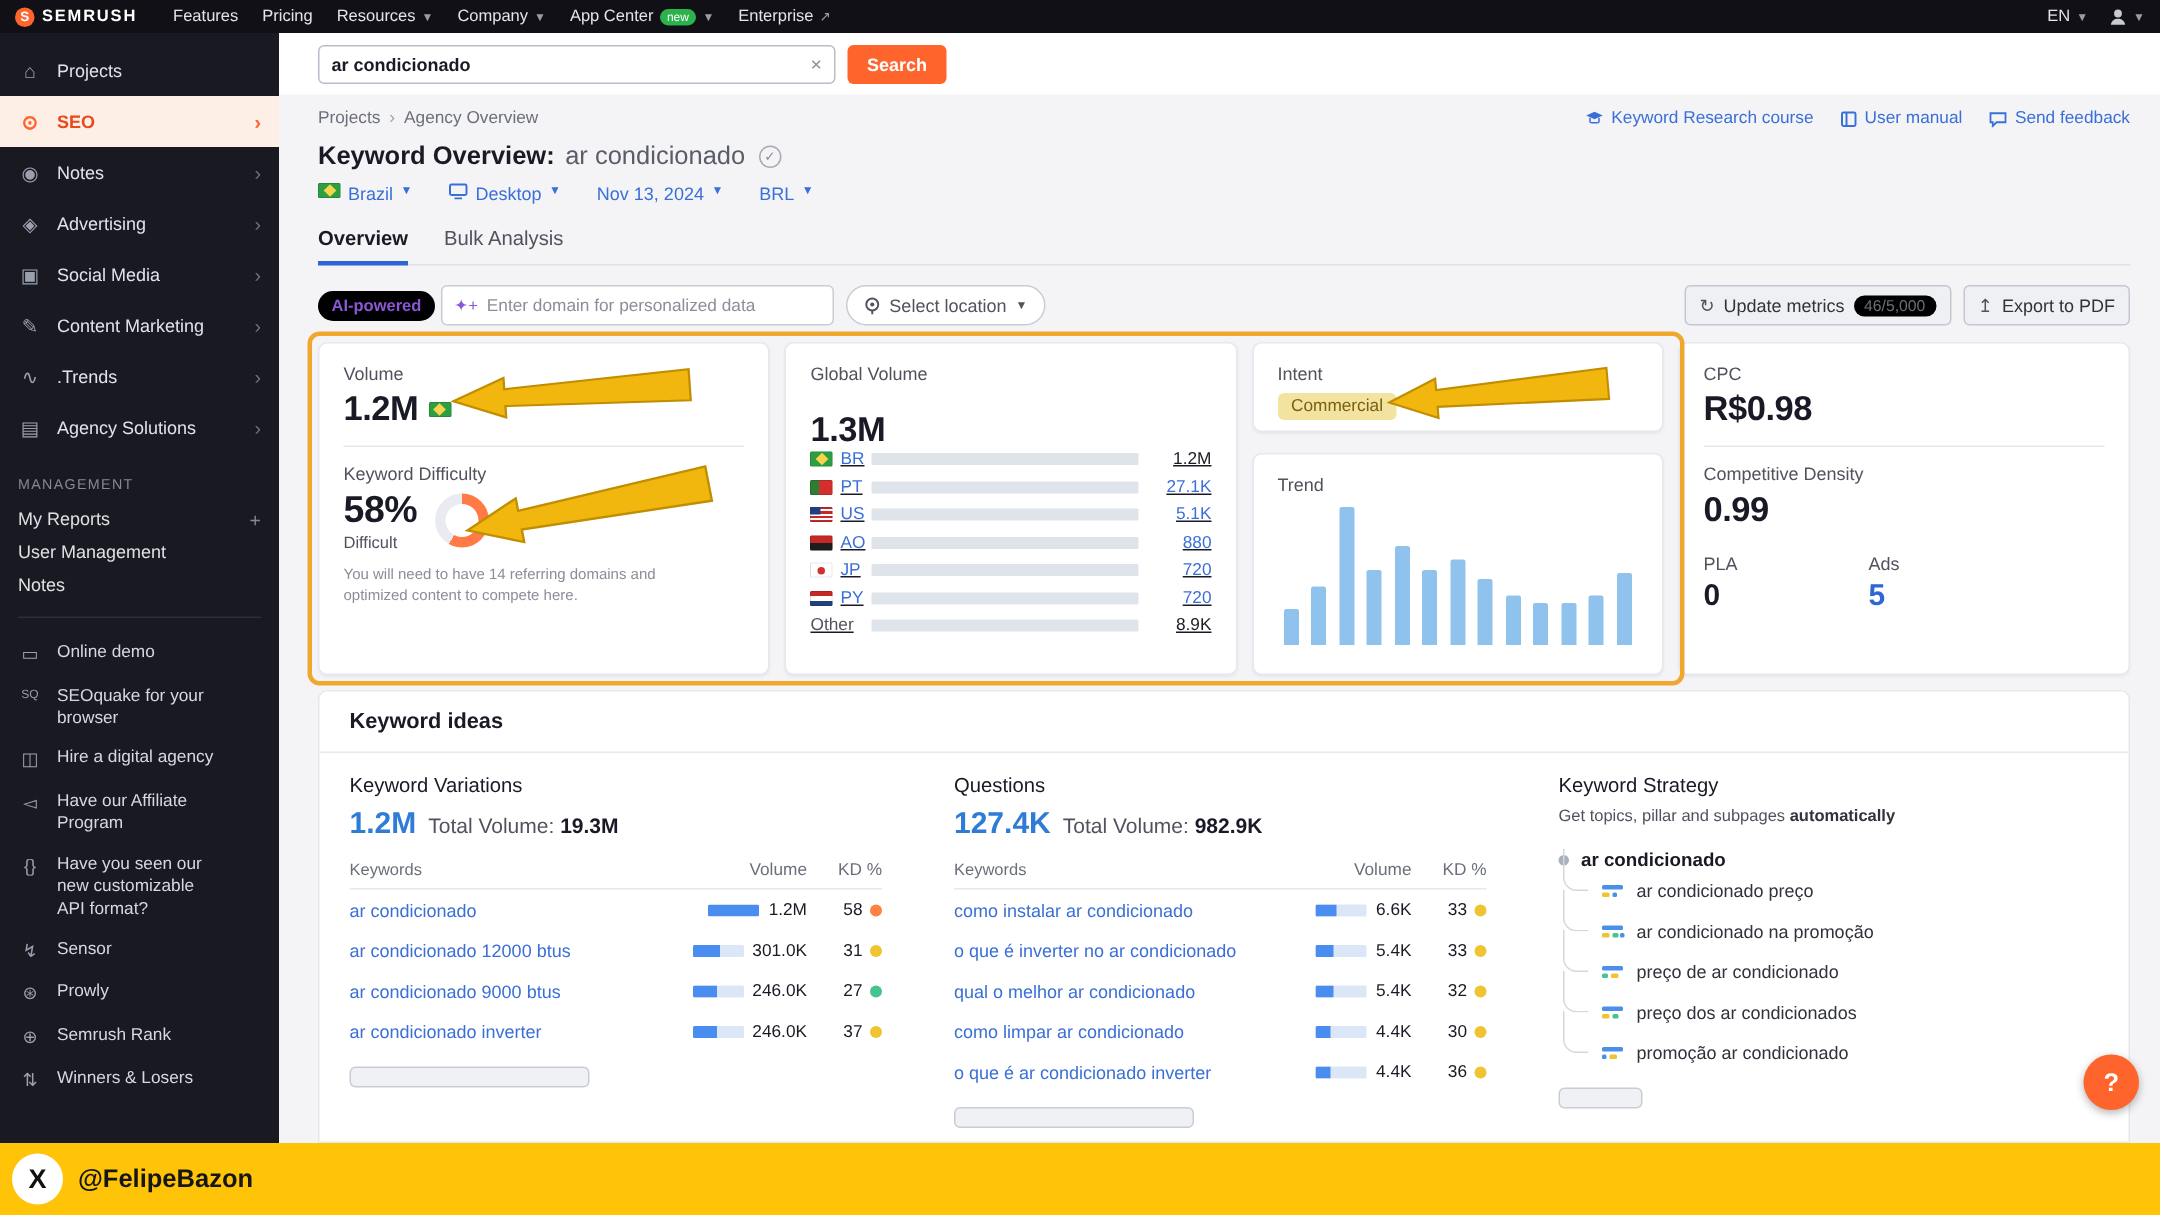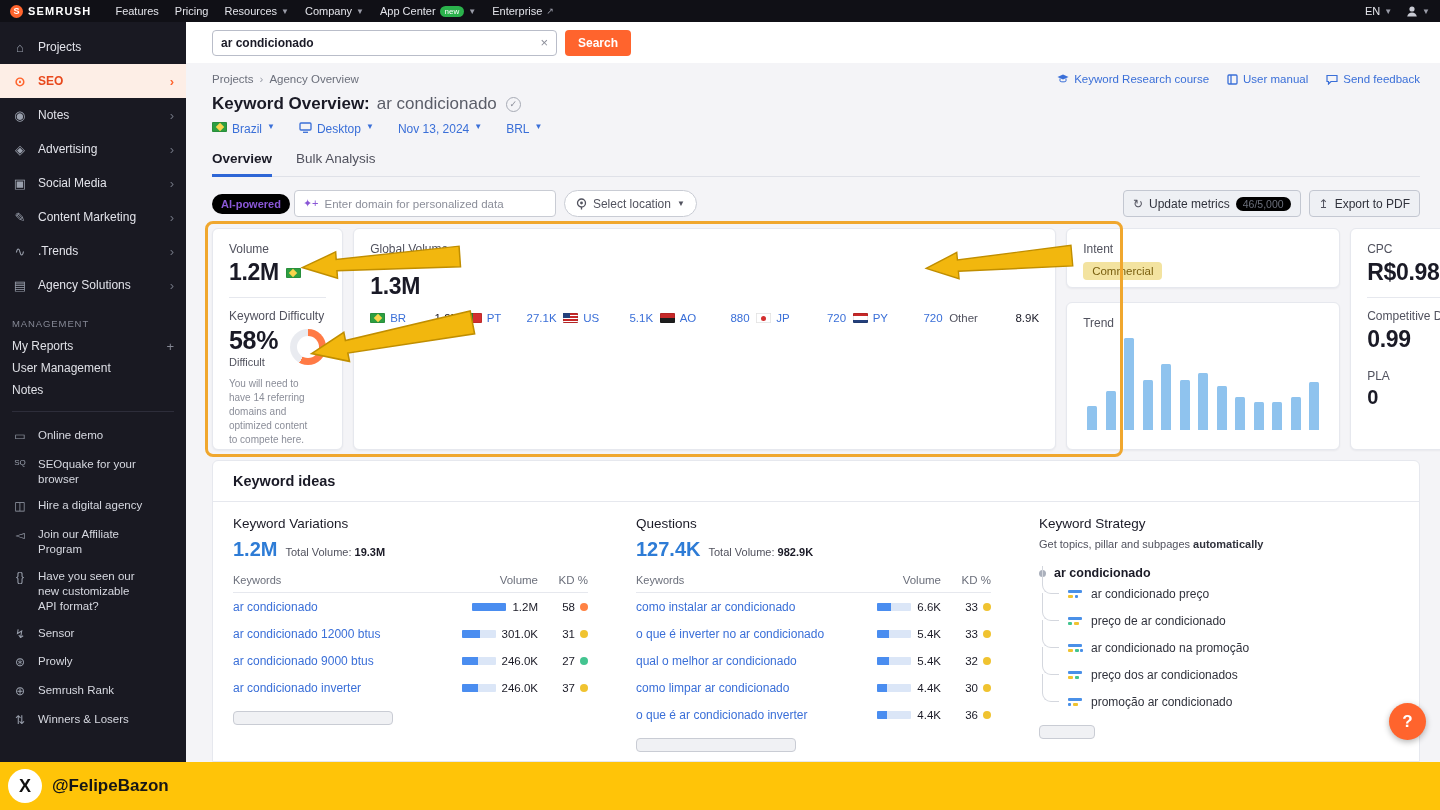--- a/index.html
+++ b/index.html
@@ -91,21 +91,21 @@
   .flag-br { background:#2d9e41; }
   .flag-br::after { content:""; position:absolute; left:4.5px; top:2px; width:6px; height:6px; background:#f8d44c; transform:rotate(45deg); }
   .flag-pt { background:linear-gradient(90deg,#2e7d32 0 38%,#d32f2f 38%); }
   .flag-us { background:repeating-linear-gradient(#c62828 0 1.5px,#fff 1.5px 3px); }
   .flag-us::after { content:""; position:absolute; left:0; top:0; width:7px; height:5px; background:#24407c; }
   .flag-ao { background:linear-gradient(#c62828 0 50%,#1d1d1d 50%); }
   .flag-jp { background:#fff; }
   .flag-jp::after { content:""; position:absolute; left:5px; top:2.5px; width:5px; height:5px; border-radius:50%; background:#d32f2f; }
   .flag-py { background:linear-gradient(#c62828 0 33%,#fff 33% 66%,#24407c 66%); }
 
-  .gv-list { margin-top:12px; display:flex; flex-direction:row; gap:6.5px; }
+  .gv-list { display:flex; flex-direction:column; gap:6.5px;text-decoration:underline; }
   .gv-row { display:flex; align-items:center; gap:7px; font-size:11.5px; }
   .gv-code { width:34px; color:#3a6fd8; display:flex; align-items:center; gap:5px; }
   .gv-code.plain { color:#51525e; }
   .gv-track { flex:1; height:8px; background:#dfe3ea; border-radius:1px; overflow:hidden; }
   .gv-fill { height:100%; background:#2e66d6; }
   .gv-val { width:42px; text-align:right; color:#3a6fd8; }
   .gv-val.dark { color:#1a1a26; }
 
   .intent-card { height:60px; margin-bottom:14px; }
   .intent-badge { display:inline-block; background:#f3e3a0; color:#7a6010; font-size:11.5px; padding:3px 9px; border-radius:4px; margin-top:6px; }
@@ -125,21 +125,21 @@
   
   .ideas { margin-top:10px; background:#fff; border:1px solid #e6e8ee; border-radius:6px 6px 0 0; height:302px; overflow:hidden; }
   .ideas-head { padding:12px 20px; font-size:14.5px; font-weight:bold; border-bottom:1px solid #e6e8ee; }
   .ideas-body { display:flex; gap:48px; padding:14px 20px 0; }
   .icol1 { width:355px; flex:none; }
   .icol2 { width:355px; flex:none; }
   .icol3 { flex:1; }
   .icol-title { font-size:13.5px; color:#1a1a26; }
   .countrow { margin-top:7px; display:flex; align-items:baseline; gap:8px; }
   .count-big { font-size:20px; font-weight:bold; color:#2e7cd6; }
-  .count-total { font-size:11px; color:#51525e; }
+  .count-total { font-size:14px; color:#51525e; }
   .count-total b { color:#1a1a26; }
   .ktable { margin-top:13px; }
   .kthead { display:flex; font-size:11px; color:#6b6f7b; padding-bottom:6px; border-bottom:1px solid #e6e8ee; }
   .ktrow { display:flex; align-items:center; height:27px; font-size:12px; }
   .c-kw { flex:1; }
   .c-kw a, .kwlink { color:#3a6fd8; text-decoration:none; cursor:pointer; }
   .c-vol { width:82px; display:flex; justify-content:flex-end; align-items:center; gap:6px; color:#1a1a26; font-size:11.5px; }
   .volbar { width:34px; height:8px; background:#dbe6f7; border-radius:1px; overflow:hidden; display:flex; }
   .volfill { height:100%; background:#4a8df0; }
   .c-kd { width:50px; display:flex; justify-content:flex-end; align-items:center; gap:5px; font-size:11.5px; color:#1a1a26; }
@@ -278,21 +278,21 @@
   <div class="s-tool">
     <span class="s-ic" style="font-size:8px;">SQ</span>
     <span style="width:118px;">SEOquake for your browser</span>
   </div>
   <div class="s-tool">
     <span class="s-ic">◫</span>
     <span>Hire a digital agency</span>
   </div>
   <div class="s-tool">
     <span class="s-ic">◅</span>
-    <span style="width:110px;">Join our Affiliate Program</span>
+    <span style="width:110px;">Have our Affiliate Program</span>
   </div>
   <div class="s-tool">
     <span class="s-ic">{}</span>
     <span style="width:112px;">Have you seen our new customizable API format?</span>
   </div>
   <div class="s-tool">
     <span class="s-ic">↯</span>
     <span>Sensor</span>
   </div>
   <div class="s-tool">
@@ -724,36 +724,36 @@
                     <span class="sy"></span>
                     <span class="sb"></span>
                   </span>
                 </span>
               <span>ar condicionado preço</span>
             </div>
             <div class="tree-kid">
               <span class="kw-icon">
                   <span class="b1"></span>
                   <span class="b2">
+                    <span class="sy"></span>
                     <span class="sg"></span>
-                    <span class="sy"></span>
+                    <span class="sb"></span>
                   </span>
                 </span>
-              <span>preço de ar condicionado</span>
+              <span>ar condicionado na promoção</span>
             </div>
             <div class="tree-kid">
               <span class="kw-icon">
                   <span class="b1"></span>
                   <span class="b2">
+                    <span class="sg"></span>
                     <span class="sy"></span>
-                    <span class="sg"></span>
-                    <span class="sb"></span>
                   </span>
                 </span>
-              <span>ar condicionado na promoção</span>
+              <span>preço de ar condicionado</span>
             </div>
             <div class="tree-kid">
               <span class="kw-icon">
                   <span class="b1"></span>
                   <span class="b2">
                     <span class="sy"></span>
                     <span class="sg"></span>
                   </span>
                 </span>
               <span>preço dos ar condicionados</span>

